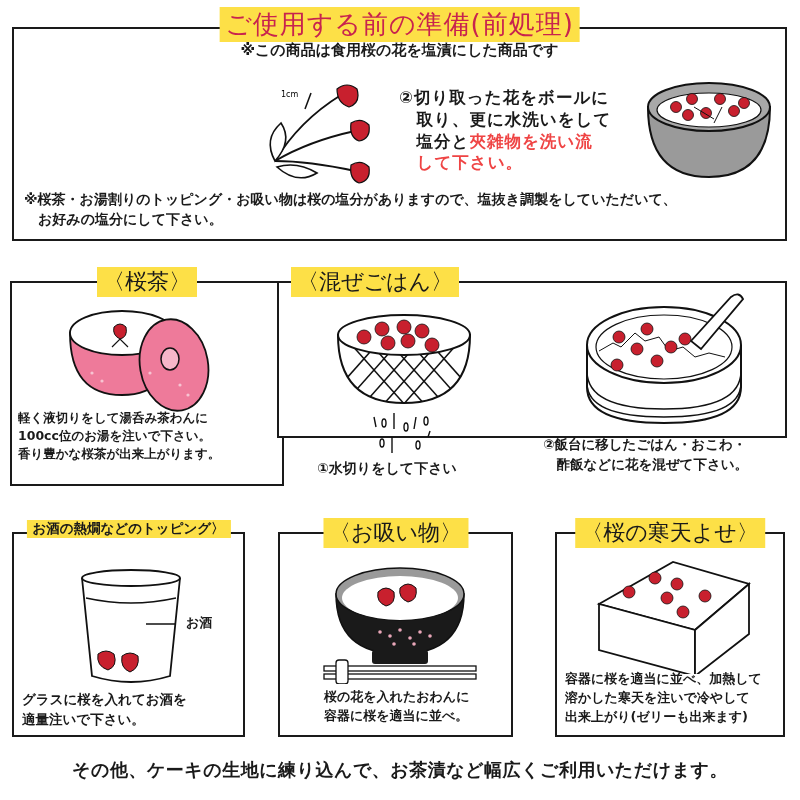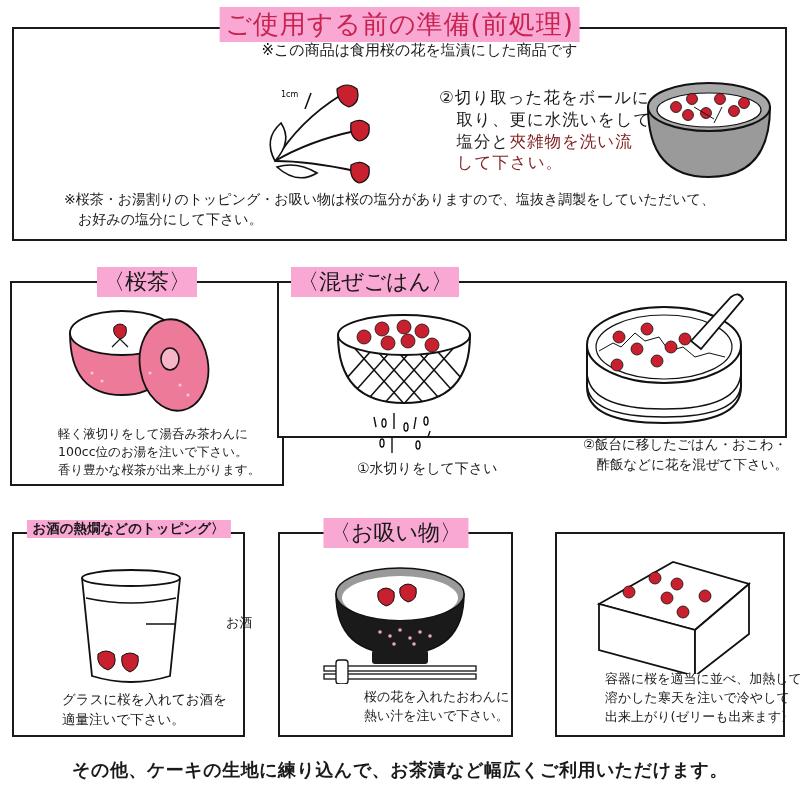--- a/index.html
+++ b/index.html
@@ -2,24 +2,24 @@
 <html><head>
 <meta charset="utf-8">
 <style>
   * { box-sizing: border-box; margin: 0; padding: 0; }
   html, body { width: 800px; height: 800px; background: #ffffff; overflow: hidden; }
   body { position: relative; font-family: "DejaVu Sans", sans-serif; color: #1a1a1a; }
 
   .box { position: absolute; border: 2.5px solid #1a1a1a; background: #fff; }
   .box-title {
     position: absolute; left: 50%; transform: translateX(-50%);
-    background: #f9a8d4; padding: 0 6px; white-space: nowrap; font-weight: bold;
+    background: #fde047; padding: 0 6px; white-space: nowrap; font-weight: bold;
   }
-  .txt { position: absolute; font-weight: normal; white-space: nowrap; line-height: 1.32; padding-left: 40px; }
-  .pink { color: #7f1d1d; }
+  .txt { position: absolute; font-weight: bold; white-space: nowrap; line-height: 1.32; }
+  .pink { color: #ef4444; }
   .illus { position: absolute; }
 
   
   #prep { left: 12px; top: 27px; width: 775px; height: 214px; }
   #prep .box-title { top: -22px; font-size: 26px; color: #c8234e; letter-spacing: 1px; font-weight: normal; }
   #prep-sub { left: 0; right: 0; top: 12px; text-align: center; font-size: 15px; }
   #step1 { left: 10px; top: 52px; font-size: 16.5px; letter-spacing: 1px; }
   #step2 { left: 385px; top: 52px; font-size: 16.5px; letter-spacing: 1px; margin-top: 6px; }
   #prep-note { left: 10px; top: 160px; font-size: 14px; line-height: 1.45; }
 
@@ -99,21 +99,21 @@
     <ellipse cx="112" cy="62" rx="34" ry="46" transform="rotate(-10 112 62)" fill="#ee7a9a" stroke="#111" stroke-width="1.8"></ellipse>
     <ellipse cx="108" cy="56" rx="9" ry="11" fill="#f6b6c8" stroke="#111" stroke-width="1.5"></ellipse>
     <g fill="#f7c4d2">
         <circle cx="30" cy="70" r="1.6"></circle>
         <circle cx="40" cy="78" r="1.6"></circle>
         <circle cx="88" cy="70" r="1.6"></circle>
         <circle cx="118" cy="82" r="1.6"></circle>
         <circle cx="126" cy="92" r="1.6"></circle>
       </g>
   </svg>
-  <div class="txt desc" style="left:6px; top:142px;">
+  <div class="txt desc" style="left:6px; top:126px;">
     <div>軽く液切りをして湯呑み茶わんに</div>
     <div>100cc位のお湯を注いで下さい。</div>
     <div>香り豊かな桜茶が出来上がります。</div>
   </div>
 </div>
 
 <div class="box" id="rice">
   <div class="box-title">〈混ぜごはん〉</div>
   <svg class="illus" style="left:55px; top:22px;" width="140" height="150" viewBox="0 0 140 150">
     <defs>
@@ -220,25 +220,26 @@
         <circle cx="110" cy="82" r="1.8"></circle>
         <circle cx="74" cy="90" r="1.8"></circle>
         <circle cx="94" cy="90" r="1.8"></circle>
       </g>
     <rect x="4" y="112" width="152" height="5" fill="#fff" stroke="#111" stroke-width="1.3"></rect>
     <rect x="4" y="120" width="152" height="5" fill="#fff" stroke="#111" stroke-width="1.3"></rect>
     <rect x="16" y="106" width="12" height="24" rx="3" fill="#fff" stroke="#111" stroke-width="1.3"></rect>
   </svg>
   <div class="txt desc" style="left:44px; top:154px; font-size:13px;">
     <div>桜の花を入れたおわんに</div>
-    <div>熱い汁を注いで下さい。</div>
+    <div>容器に桜を適当に並べ。</div>
   </div>
 </div>
 
 <div class="box" id="kanten">
+  <div class="box-title">〈桜の寒天よせ〉</div>
   <svg class="illus" style="left:38px; top:20px;" width="160" height="120" viewBox="0 0 160 120">
     <path d="M4 50 L78 8 L154 30 L100 76 Z" fill="#fff" stroke="#111" stroke-width="1.8"></path>
     <path d="M4 50 L4 96 L100 122 L100 76 Z" fill="#fff" stroke="#111" stroke-width="1.8"></path>
     <path d="M100 76 L100 122 L154 80 L154 30 Z" fill="#fff" stroke="#111" stroke-width="1.8"></path>
     <g fill="#c8202e" stroke="#111" stroke-width="0.8">
       <circle cx="34" cy="38" r="6"></circle>
         <circle cx="60" cy="24" r="6"></circle>
         <circle cx="82" cy="30" r="6"></circle>
       <circle cx="72" cy="44" r="6"></circle>
         <circle cx="110" cy="42" r="6"></circle>

